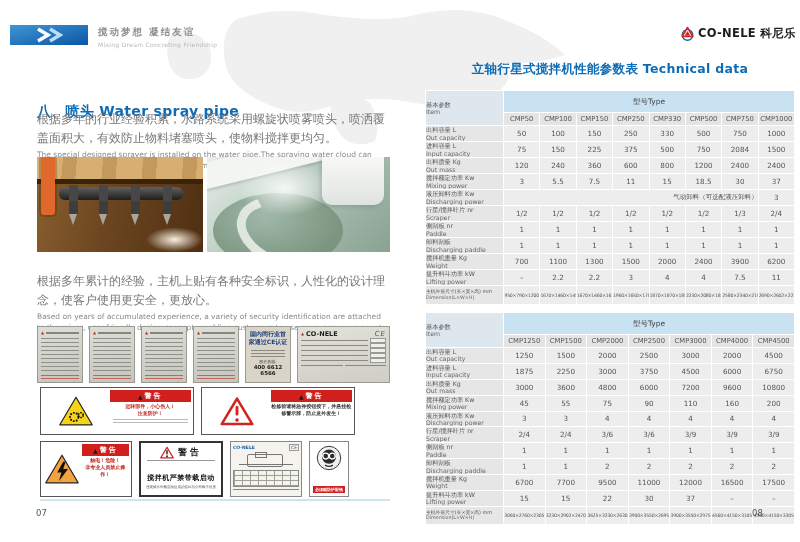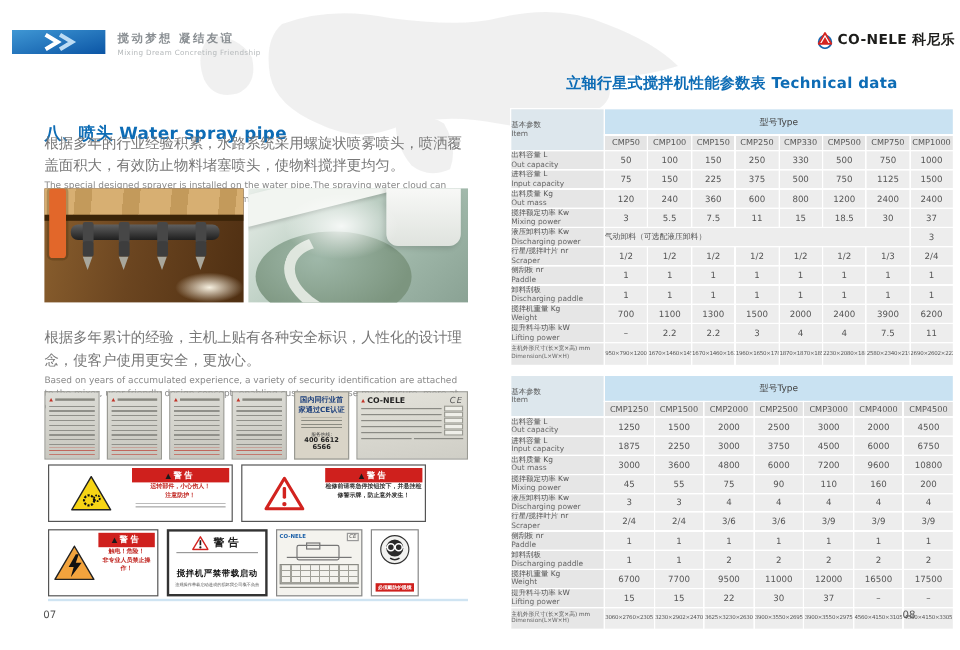--- a/index.html
+++ b/index.html
@@ -98,21 +98,21 @@
   .t1{left:425px;top:90px;width:370px;}
   .t2{left:425px;top:312px;width:370px;}
   .tech-table th,.tech-table td{border:1px solid #fff;overflow:hidden;padding:0;font-weight:normal;}
   .item-cell{background:#dde7ed;text-align:left;vertical-align:middle;padding-left:4px;}
   .type-cell{background:#c9e2f2;color:#444;font-size:7.5px;text-align:center;}
   .model-cell{background:#e4e4e4;color:#555;font-size:6.8px;text-align:center;}
   .label-cell{background:#e6e6e6;text-align:left;padding-left:3px;vertical-align:middle;}
   .lab-cn{font-size:6.2px;color:#555;line-height:1.2;}
   .lab-en{font-size:6.2px;color:#666;line-height:1.2;}
   .value-cell{background:#ededed;color:#555;font-size:7.2px;text-align:center;vertical-align:middle;}
-  .merged-cell{background:#ededed;color:#555;font-size:6.5px;text-align:left;vertical-align:middle;}
+  .merged-cell{background:#ededed;color:#555;font-size:6.5px;text-align:right;vertical-align:middle;}
   .t1 tr{height:16px;} .t2 tr{height:14px;}
   .t1 tr:first-child,.t2 tr:first-child{height:22px;}
   .t1 tr:nth-child(2),.t2 tr:nth-child(2){height:13px;}
   .t1 tr.dims-row{height:19px;} .t2 tr.dims-row{height:18px;}
   .dims-row .value-cell{font-size:4.6px;letter-spacing:-.2px;}
   .dims-row .lab-cn,.dims-row .lab-en{font-size:4.8px;}
 </style>
 </head>
 <body>
 
@@ -400,21 +400,21 @@
           <th class="label-cell">
             <div class="lab-cn">进料容量 L</div>
             <div class="lab-en">Input capacity</div>
           </th>
           <td class="value-cell">75</td>
           <td class="value-cell">150</td>
           <td class="value-cell">225</td>
           <td class="value-cell">375</td>
           <td class="value-cell">500</td>
           <td class="value-cell">750</td>
-          <td class="value-cell">1125</td>
+          <td class="value-cell">2084</td>
           <td class="value-cell">1500</td>
         </tr>
         <tr>
           <th class="label-cell">
             <div class="lab-cn">出料质量 Kg</div>
             <div class="lab-en">Out mass</div>
           </th>
           <td class="value-cell">120</td>
           <td class="value-cell">240</td>
           <td class="value-cell">360</td>

